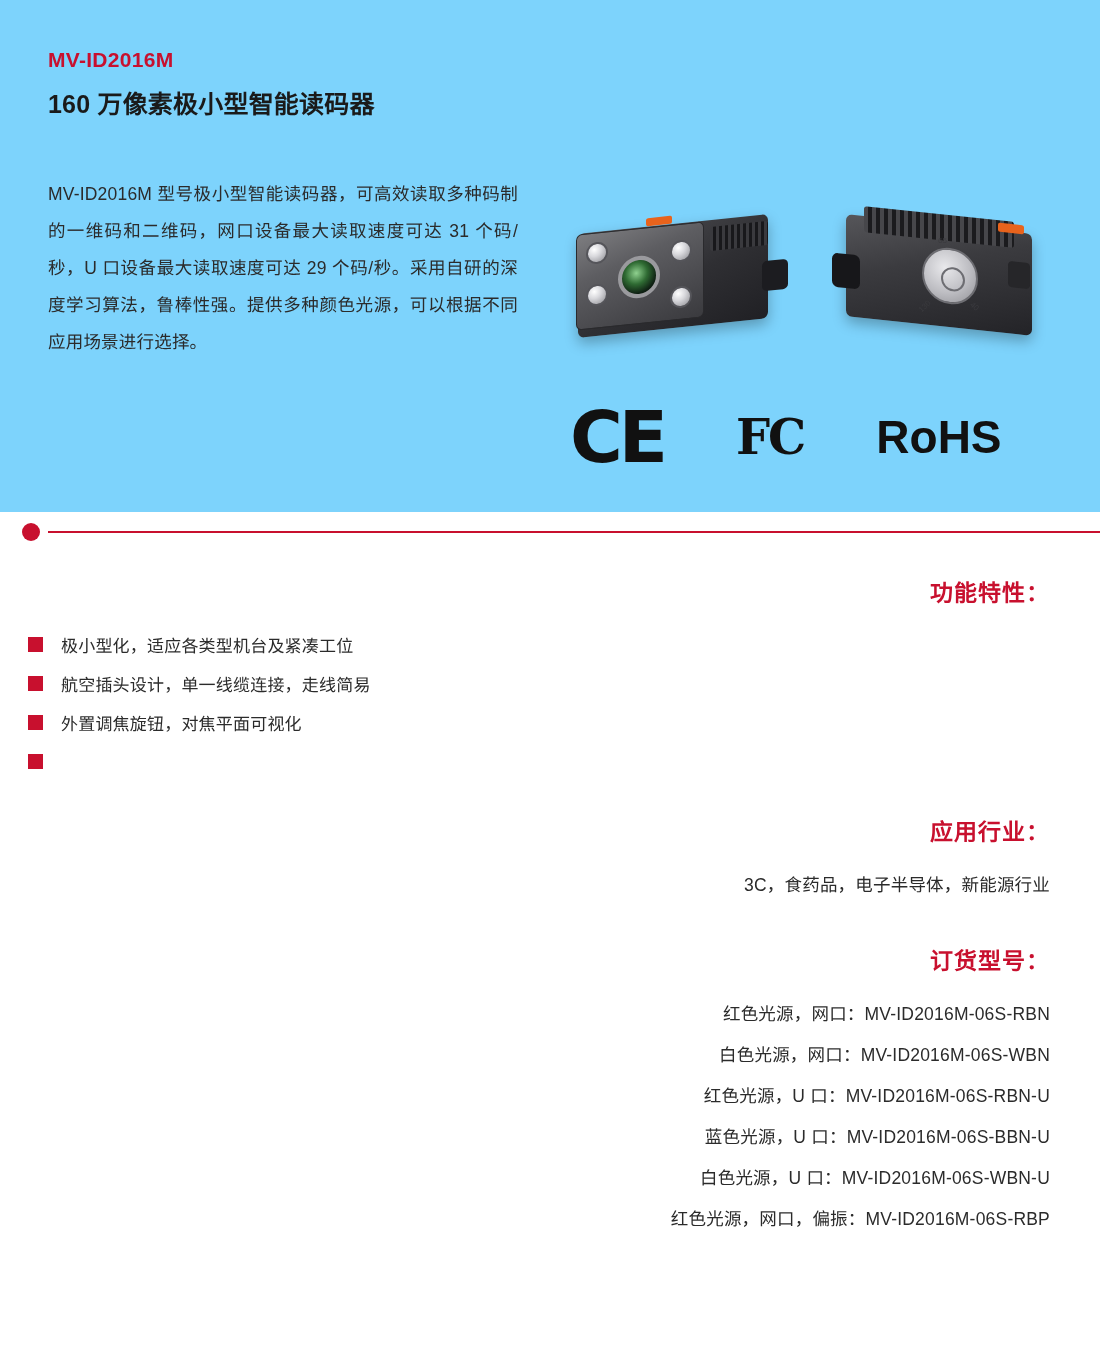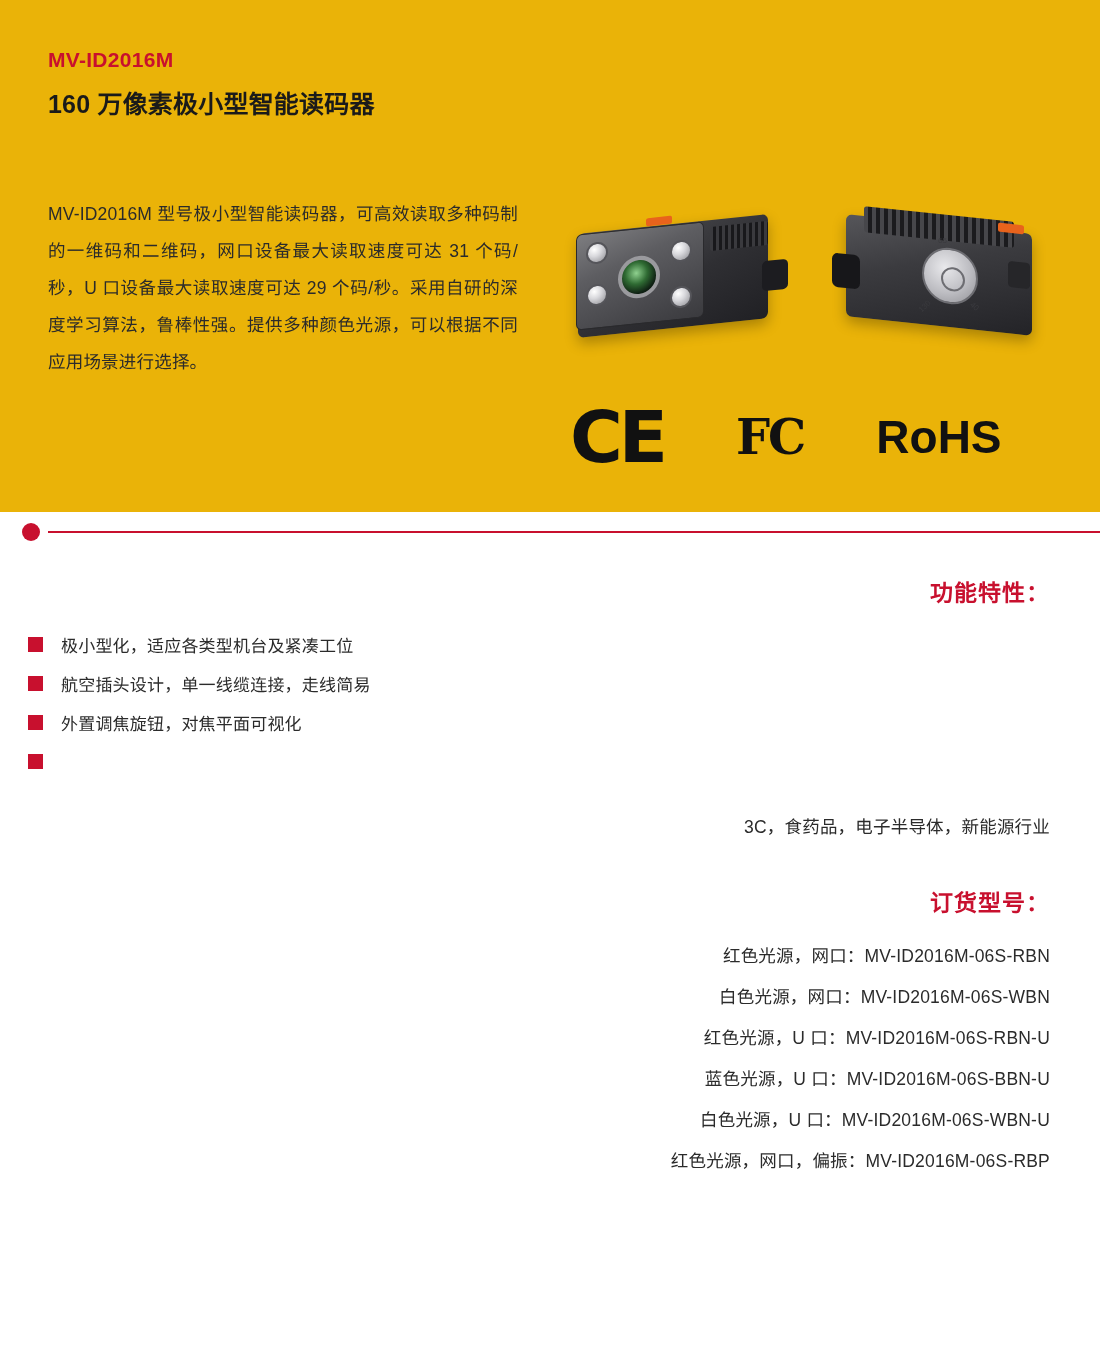--- a/index.html
+++ b/index.html
@@ -15,39 +15,39 @@
     color: #231f20;
     position: relative;
     overflow: hidden;
   }
 
   
   .hero {
     position: relative;
     width: 1100px;
     height: 512px;
-    background: #eab308;
+    background: #7dd3fc;
     padding: 48px 50px 0 48px;
   }
   .hero-model {
     color: #c8102e;
     font-size: 21px;
     font-weight: bold;
     letter-spacing: 0.3px;
     margin: 0 0 12px 0;
   }
   .hero-title {
     color: #1a1a1a;
     font-size: 25px;
     font-weight: bold;
     letter-spacing: 0.2px;
     margin: 0;
   }
   .hero-desc {
-    margin-top: 76px;
+    margin-top: 56px;
     width: 470px;
     font-size: 17.5px;
     line-height: 2.12;
     color: #2b2b2b;
     letter-spacing: 0.2px;
     text-align: justify;
   }
 
   
   .product-area {
@@ -379,20 +379,21 @@
     </li>
     <li>
       <span class="bullet"></span>
       <span>外置调焦旋钮，对焦平面可视化</span>
     </li>
     <li>
       <span class="bullet"></span>
     </li>
   </ul>
 
+  <h2 class="section-title">应用行业：</h2>
   <p class="industry-text">3C，食药品，电子半导体，新能源行业</p>
 
   <h2 class="section-title">订货型号：</h2>
   <ul class="model-list">
     <li>红色光源，网口：MV-ID2016M-06S-RBN</li>
     <li>白色光源，网口：MV-ID2016M-06S-WBN</li>
     <li>红色光源，U 口：MV-ID2016M-06S-RBN-U</li>
     <li>蓝色光源，U 口：MV-ID2016M-06S-BBN-U</li>
     <li>白色光源，U 口：MV-ID2016M-06S-WBN-U</li>
     <li>红色光源，网口，偏振：MV-ID2016M-06S-RBP</li>

